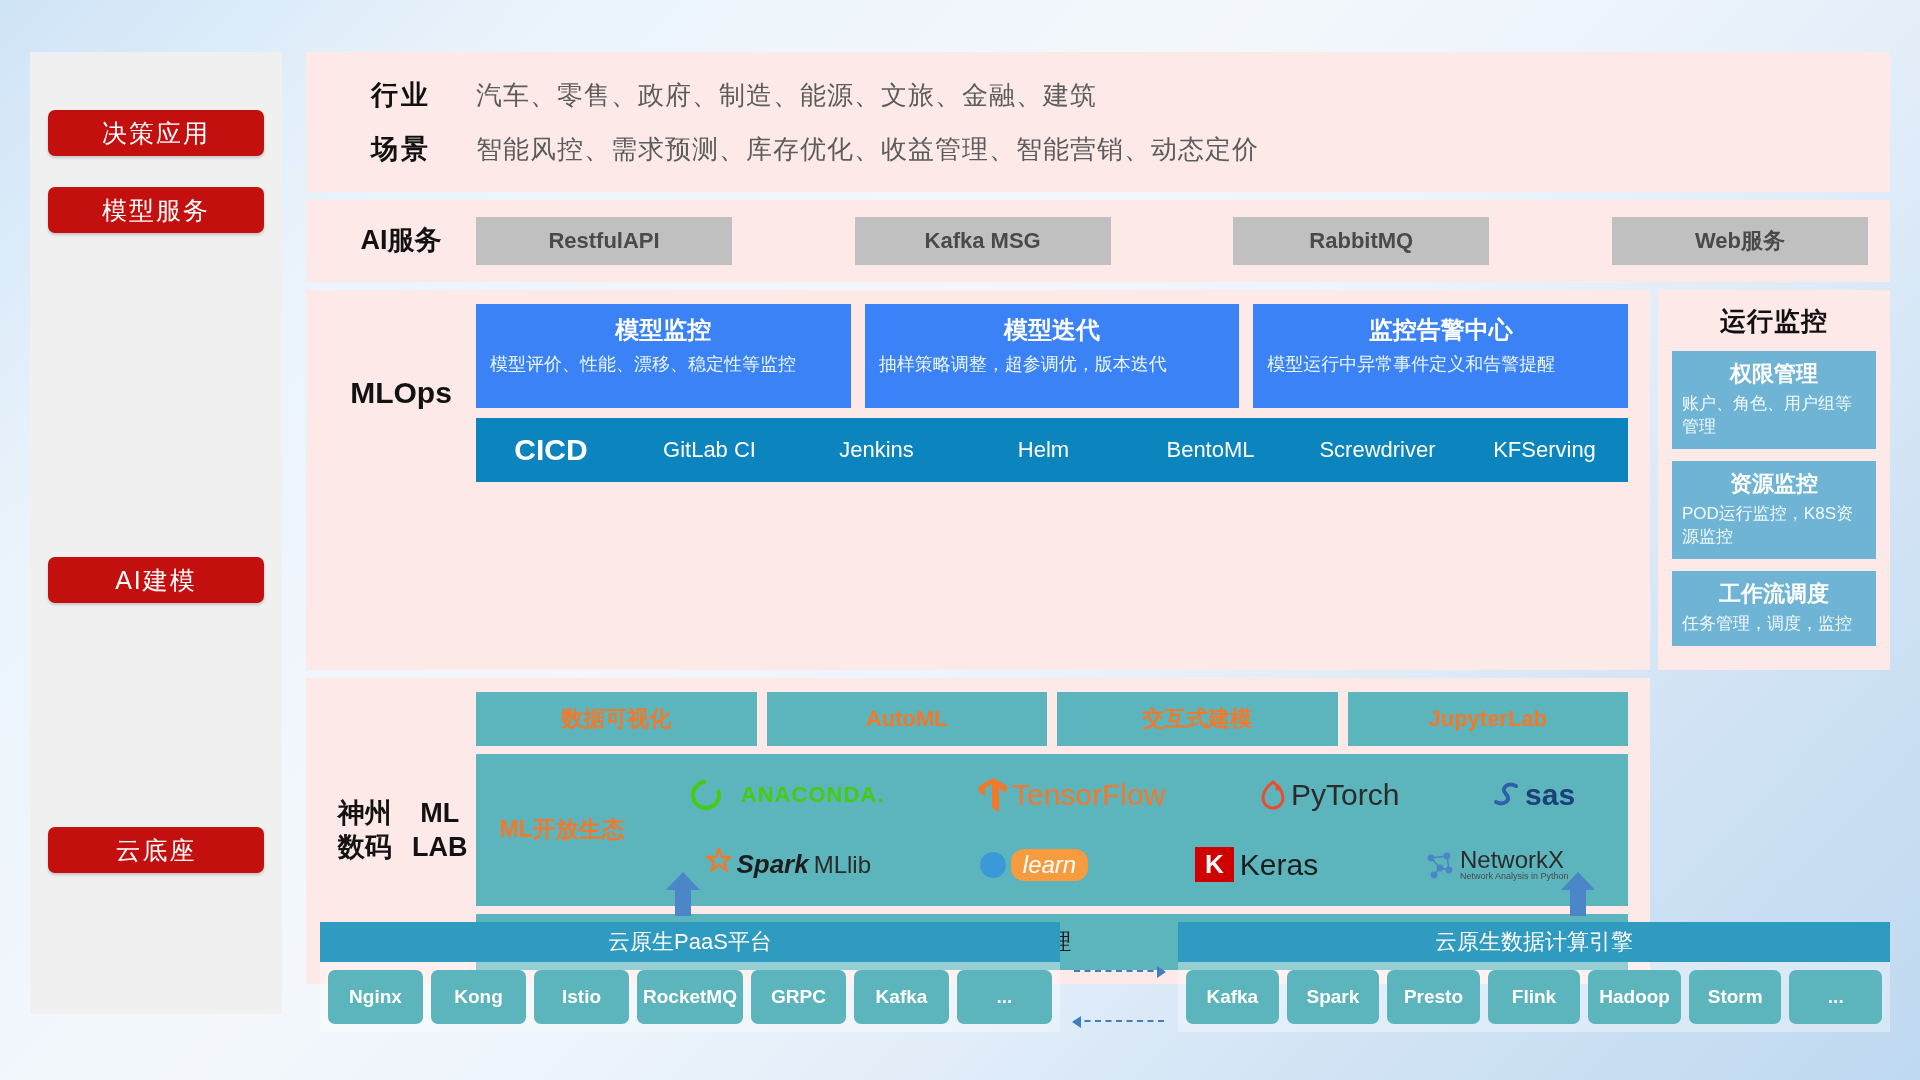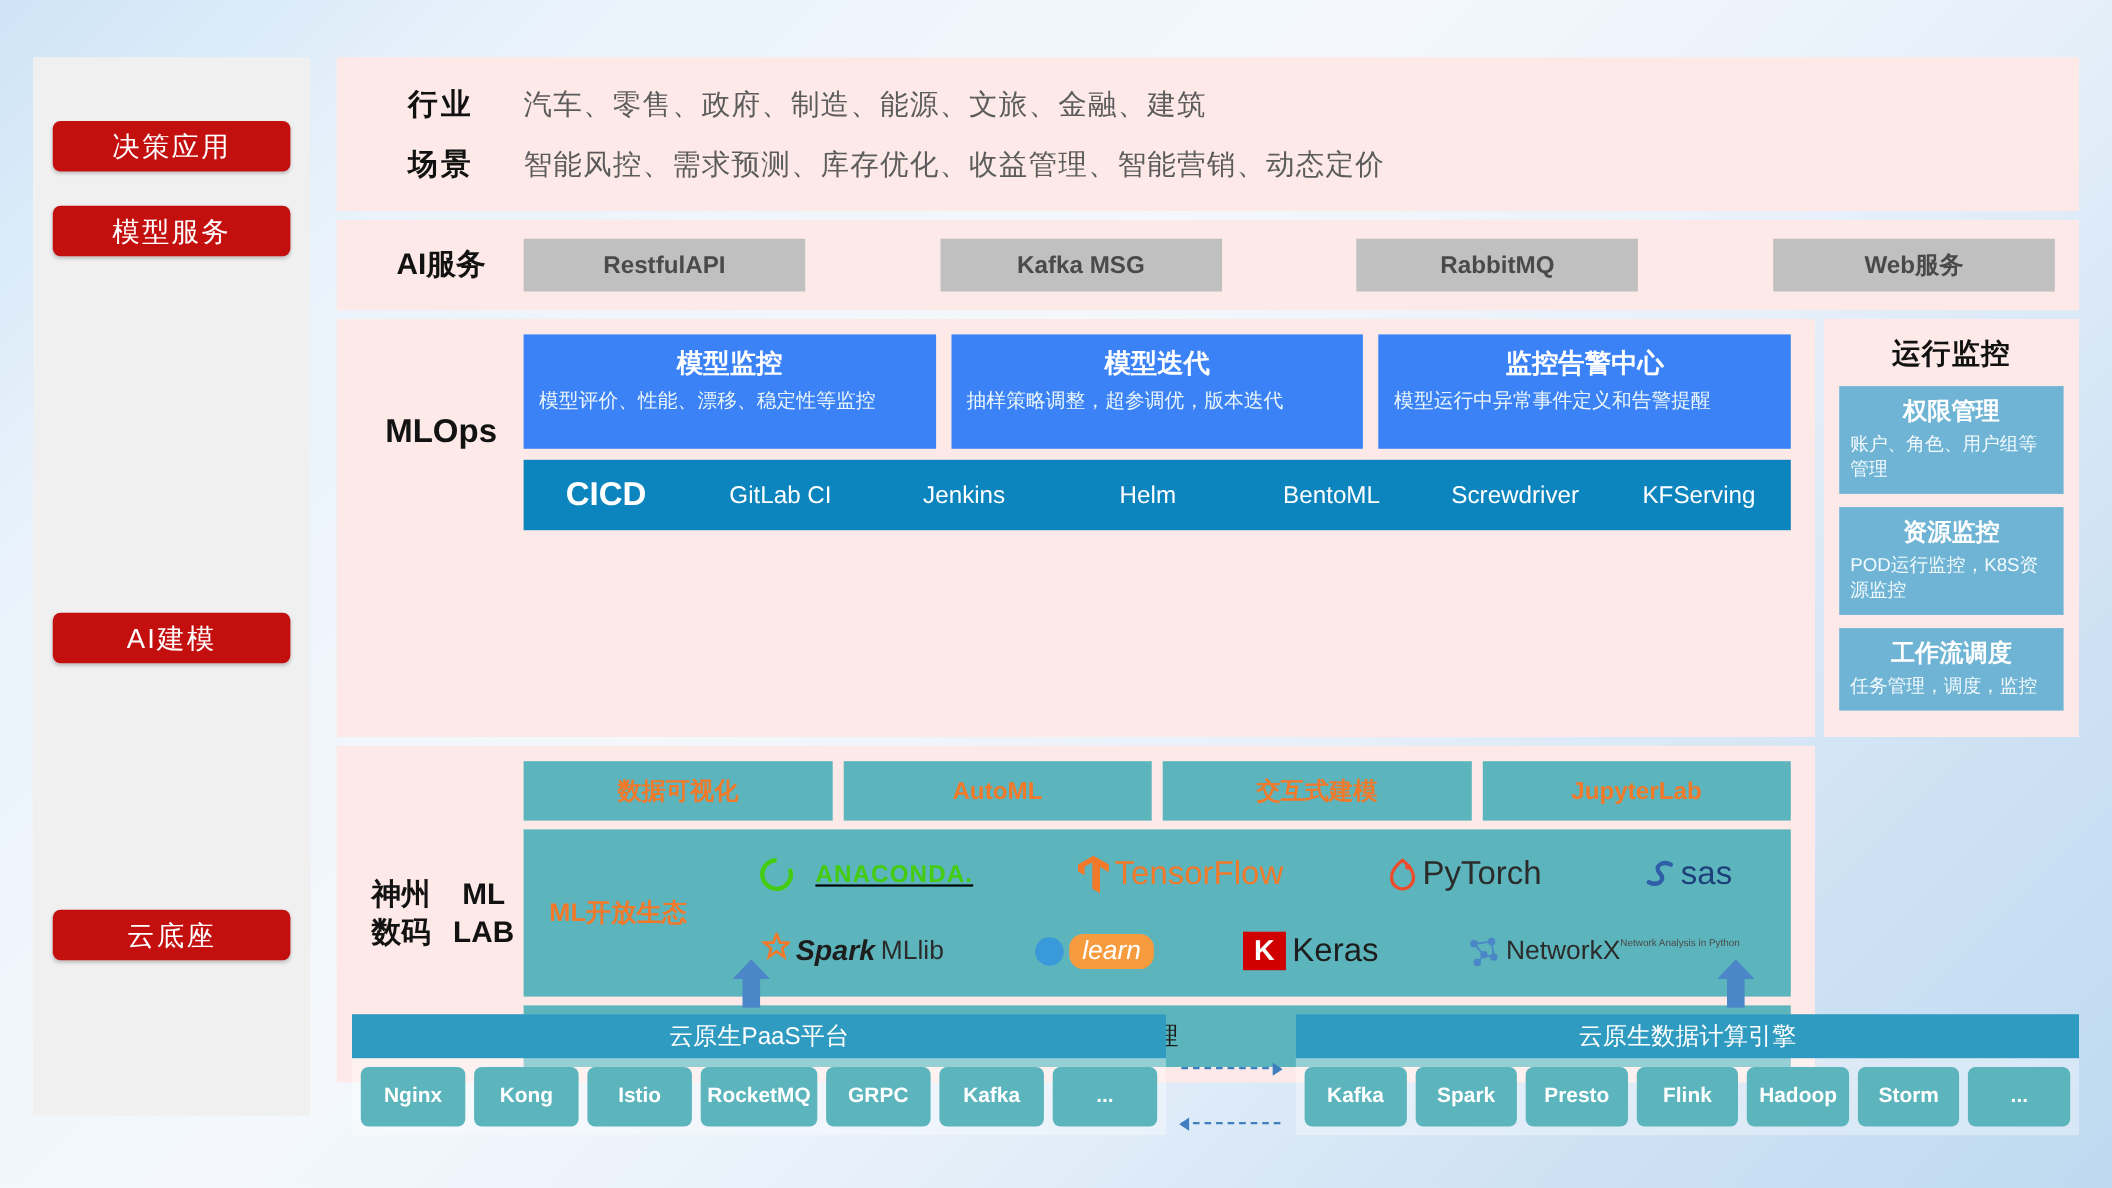--- a/index.html
+++ b/index.html
@@ -264,21 +264,21 @@
             <div class="teal-tab">AutoML</div>
             <div class="teal-tab">交互式建模</div>
             <div class="teal-tab">JupyterLab</div>
           </div>
 
           <div class="eco">
             <div class="ecolabel">ML开放生态</div>
             <div class="logos">
               <div class="logorow">
 
-                <span style="display:flex;align-items:center;gap:18px;text-decoration:underline;">
+                <span style="display:flex;align-items:center;gap:18px;">
                   <svg class="logo-svg" width="34" height="34" viewBox="0 0 34 34" aria-hidden="true">
                     <path d="M17 4a13 13 0 1 0 12 8" fill="none" stroke="#44cc11" stroke-width="4"></path>
                   </svg>
                   <span style="color:#44cc11;font-size:22px;font-weight:bold;letter-spacing:1px;">ANACONDA.</span>
                 </span>
 
                 <span style="display:flex;align-items:center;gap:4px;">
                   <svg class="logo-svg" width="30" height="36" viewBox="0 0 30 36" aria-hidden="true">
                     <polygon points="15,1 29,9 29,16 21,11 21,35 14,31 14,7 7,11 7,19 1,15 1,9" fill="#f2792a"></polygon>
                   </svg>
@@ -290,21 +290,21 @@
                     <path d="M14 3 C6 9 4 14 4 19 a10 10 0 0 0 20 0 c0-5-2-10-10-16z" fill="none" stroke="#ee4c2c" stroke-width="3"></path>
                     <circle cx="19" cy="9" r="2.6" fill="#ee4c2c"></circle>
                   </svg>
                   <span style="color:#2b2b2b;font-size:30px;">PyTorch</span>
                 </span>
 
                 <span style="display:flex;align-items:center;gap:2px;">
                   <svg class="logo-svg" width="30" height="30" viewBox="0 0 30 30" aria-hidden="true">
                     <path d="M23 6c-8-4-16 2-10 8 6 6-2 12-10 8" fill="none" stroke="#2f5fa8" stroke-width="4" stroke-linecap="round"></path>
                   </svg>
-                  <span style="color:#1d3f7a;font-size:30px;font-weight:normal;">sas</span>
+                  <span style="color:#1d3f7a;font-size:30px;font-weight:bold;">sas</span>
                 </span>
               </div>
 
               <div class="logorow">
 
                 <span style="display:flex;align-items:center;gap:5px;">
                   <svg class="logo-svg" width="36" height="34" viewBox="0 0 36 34" aria-hidden="true">
                     <polygon points="24,1 27,9 35,9 29,14 31,22 24,17 17,22 19,14 13,9 21,9" fill="none" stroke="#f2792a" stroke-width="2.5"></polygon>
                   </svg>
                   <span style="color:#1d1d1d;font-size:26px;font-style:italic;font-weight:bold;">Spark</span>
@@ -331,21 +331,21 @@
                       <line x1="22" y1="6" x2="24" y2="20"></line>
                         <line x1="15" y1="18" x2="24" y2="20"></line>
                       <line x1="15" y1="18" x2="9" y2="25"></line>
                       <circle cx="6" cy="8" r="2.6"></circle>
                         <circle cx="22" cy="6" r="2.6"></circle>
                       <circle cx="15" cy="18" r="2.6"></circle>
                         <circle cx="24" cy="20" r="2.6"></circle>
                       <circle cx="9" cy="25" r="2.6"></circle>
                     </g>
                   </svg>
-                  <span style="display:flex;flex-direction:row;line-height:1;">
+                  <span style="display:flex;flex-direction:column;line-height:1;">
                     <span style="color:#2b2b2b;font-size:24px;">NetworkX</span>
                     <span style="color:#4a4a4a;font-size:9px;">Network Analysis in Python</span>
                   </span>
                 </span>
               </div>
             </div>
           </div>
 
           <div class="dataset">
             <div class="hd">数据集</div>

